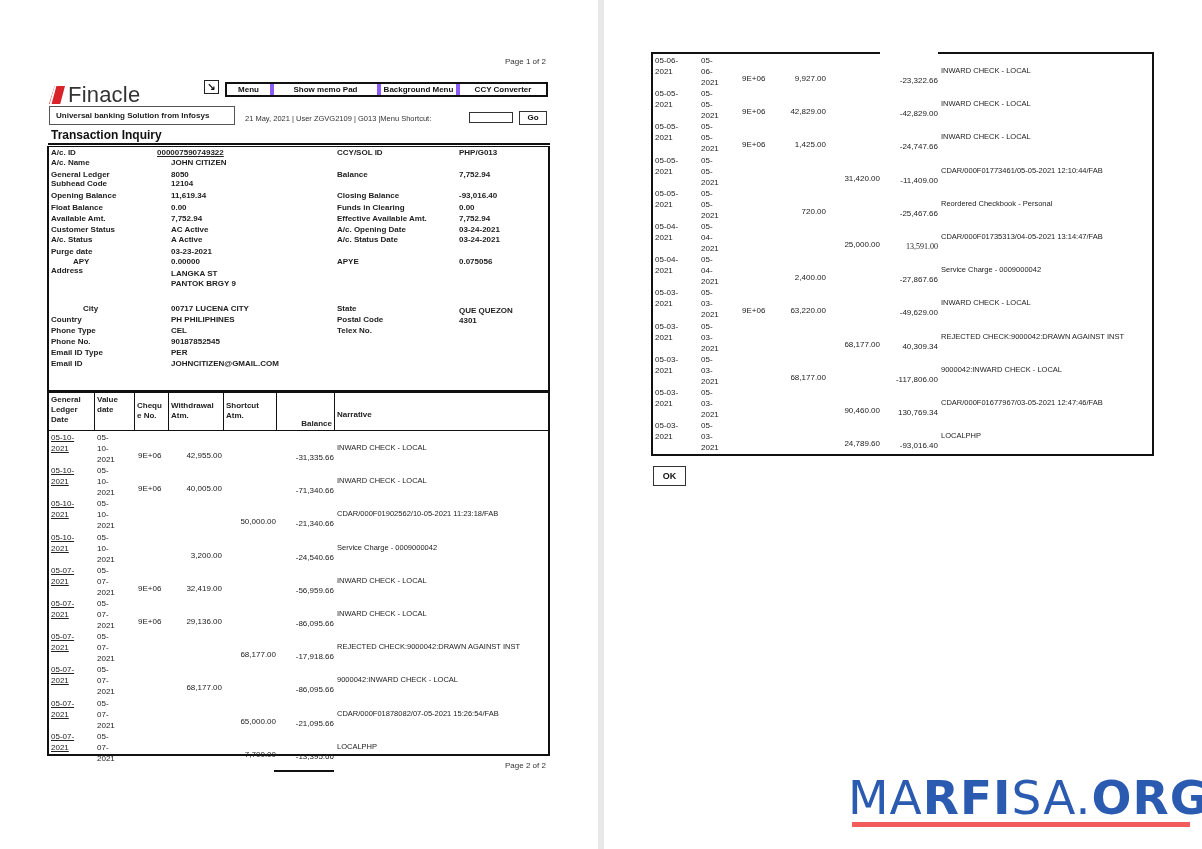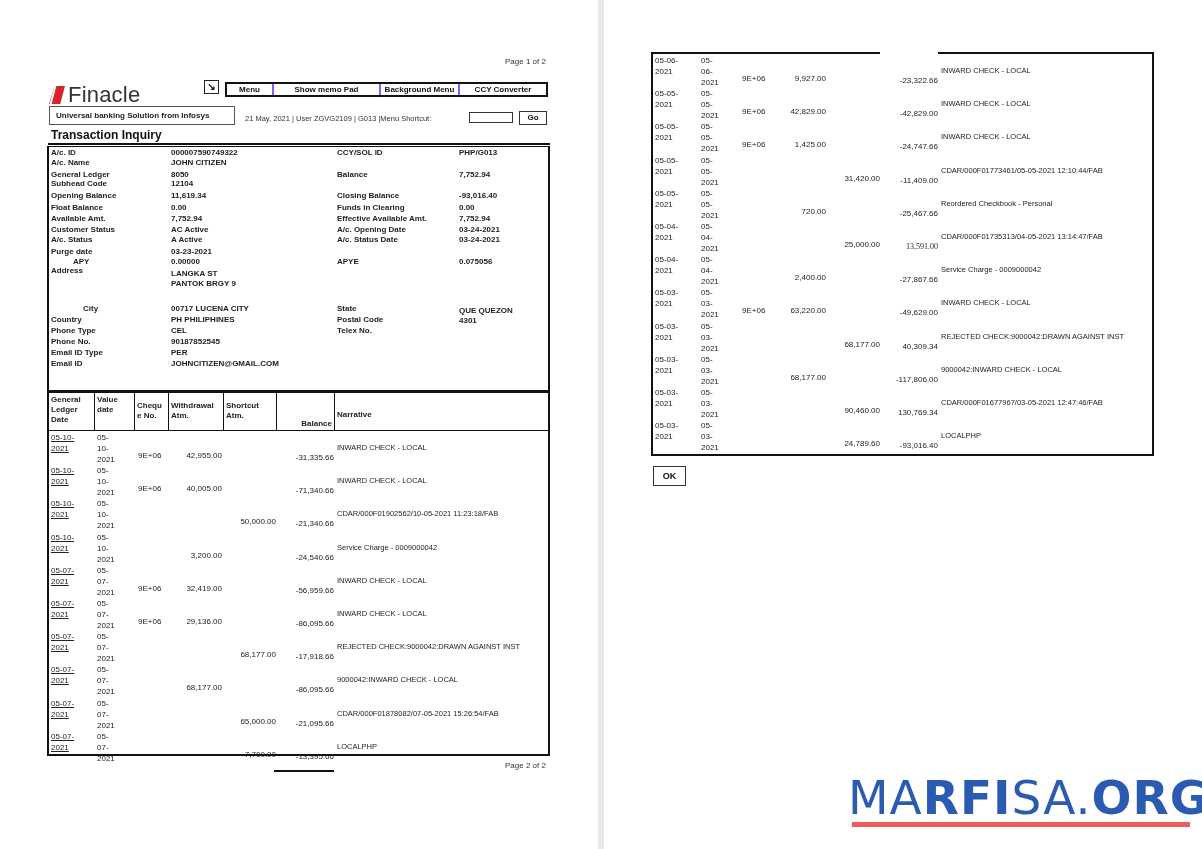--- a/index.html
+++ b/index.html
@@ -10,21 +10,21 @@
 
   
   .page-num { position: absolute; font-size: 8px; color: #333; }
   .finacle-logo { position: absolute; left: 49px; top: 84px; display: flex; align-items: center; }
   .finacle-mark { width: 16px; height: 18px; background: #d8232a; clip-path: polygon(35% 0, 100% 0, 70% 100%, 0 100%); margin-right: 3px; position: relative; }
   .finacle-mark::after { content: ""; position: absolute; left: 3px; top: 0; width: 2px; height: 18px; background: #fff; transform: skewX(-15deg); }
   .finacle-text { font-size: 22px; color: #333; letter-spacing: 0.2px; line-height: 1; }
 
   .shortcut-arrow { position: absolute; left: 204px; top: 80px; width: 15px; height: 14px; border: 1px solid #222; font-size: 10px; line-height: 12px; text-align: center; font-weight: bold; }
   .menu-bar { position: absolute; left: 225px; top: 82px; width: 323px; height: 15px; border: 2px solid #111; display: flex; }
-  .menu-bar .mb { font-size: 8px; font-weight: bold; text-align: center; line-height: 11px; border-right: 2px solid #8b5cf6; }
+  .menu-bar .mb { font-size: 8px; font-weight: bold; text-align: center; line-height: 11px; border-right: 4px solid #8b5cf6; }
   .menu-bar .mb:last-child { border-right: none; }
 
   .tagline { position: absolute; left: 49px; top: 106px; width: 186px; height: 19px; border: 1px solid #555; font-size: 8px; font-weight: bold; line-height: 17px; padding-left: 6px; color: #222; }
   .session-info { position: absolute; left: 245px; top: 114px; font-size: 7.5px; color: #333; }
   .shortcut-input { position: absolute; left: 469px; top: 112px; width: 44px; height: 11px; border: 1px solid #333; background: #fff; }
   .go-btn { position: absolute; left: 519px; top: 111px; width: 28px; height: 14px; border: 1px solid #333; font-size: 8px; font-weight: bold; text-align: center; line-height: 12px; background: #fff; }
 
   .page-title { position: absolute; left: 51px; top: 128px; font-size: 12px; font-weight: bold; }
   .title-rule { position: absolute; left: 48px; top: 143px; width: 502px; height: 2px; background: #111; }
 
@@ -78,21 +78,21 @@
   <div class="session-info">21 May, 2021 | User ZGVG2109 | G013 |Menu Shortcut:</div>
   <div class="shortcut-input"></div>
   <div class="go-btn">Go</div>
 
   <div class="page-title">Transaction Inquiry</div>
   <div class="title-rule"></div>
 
   <div class="details-box">
 
     <div class="dl" style="left:2px; top:1px;">A/c. ID</div>
-    <div class="dl" style="left:122px; top:1px;">000007590749322</div>
+    <div class="dl" style="left:108px; top:1px;text-decoration:underline;">000007590749322</div>
     <div class="dl" style="left:2px; top:11px;">A/c. Name</div>
     <div class="dl" style="left:122px; top:11px;">JOHN CITIZEN</div>
     <div class="dl" style="left:2px; top:23px;">General Ledger</div>
     <div class="dl" style="left:122px; top:23px;">8050</div>
     <div class="dl" style="left:2px; top:32px;">Subhead Code</div>
     <div class="dl" style="left:122px; top:32px;">12104</div>
     <div class="dl" style="left:2px; top:44px;">Opening Balance</div>
     <div class="dl" style="left:122px; top:44px;">11,619.34</div>
     <div class="dl" style="left:2px; top:56px;">Float Balance</div>
     <div class="dl" style="left:122px; top:56px;">0.00</div>

